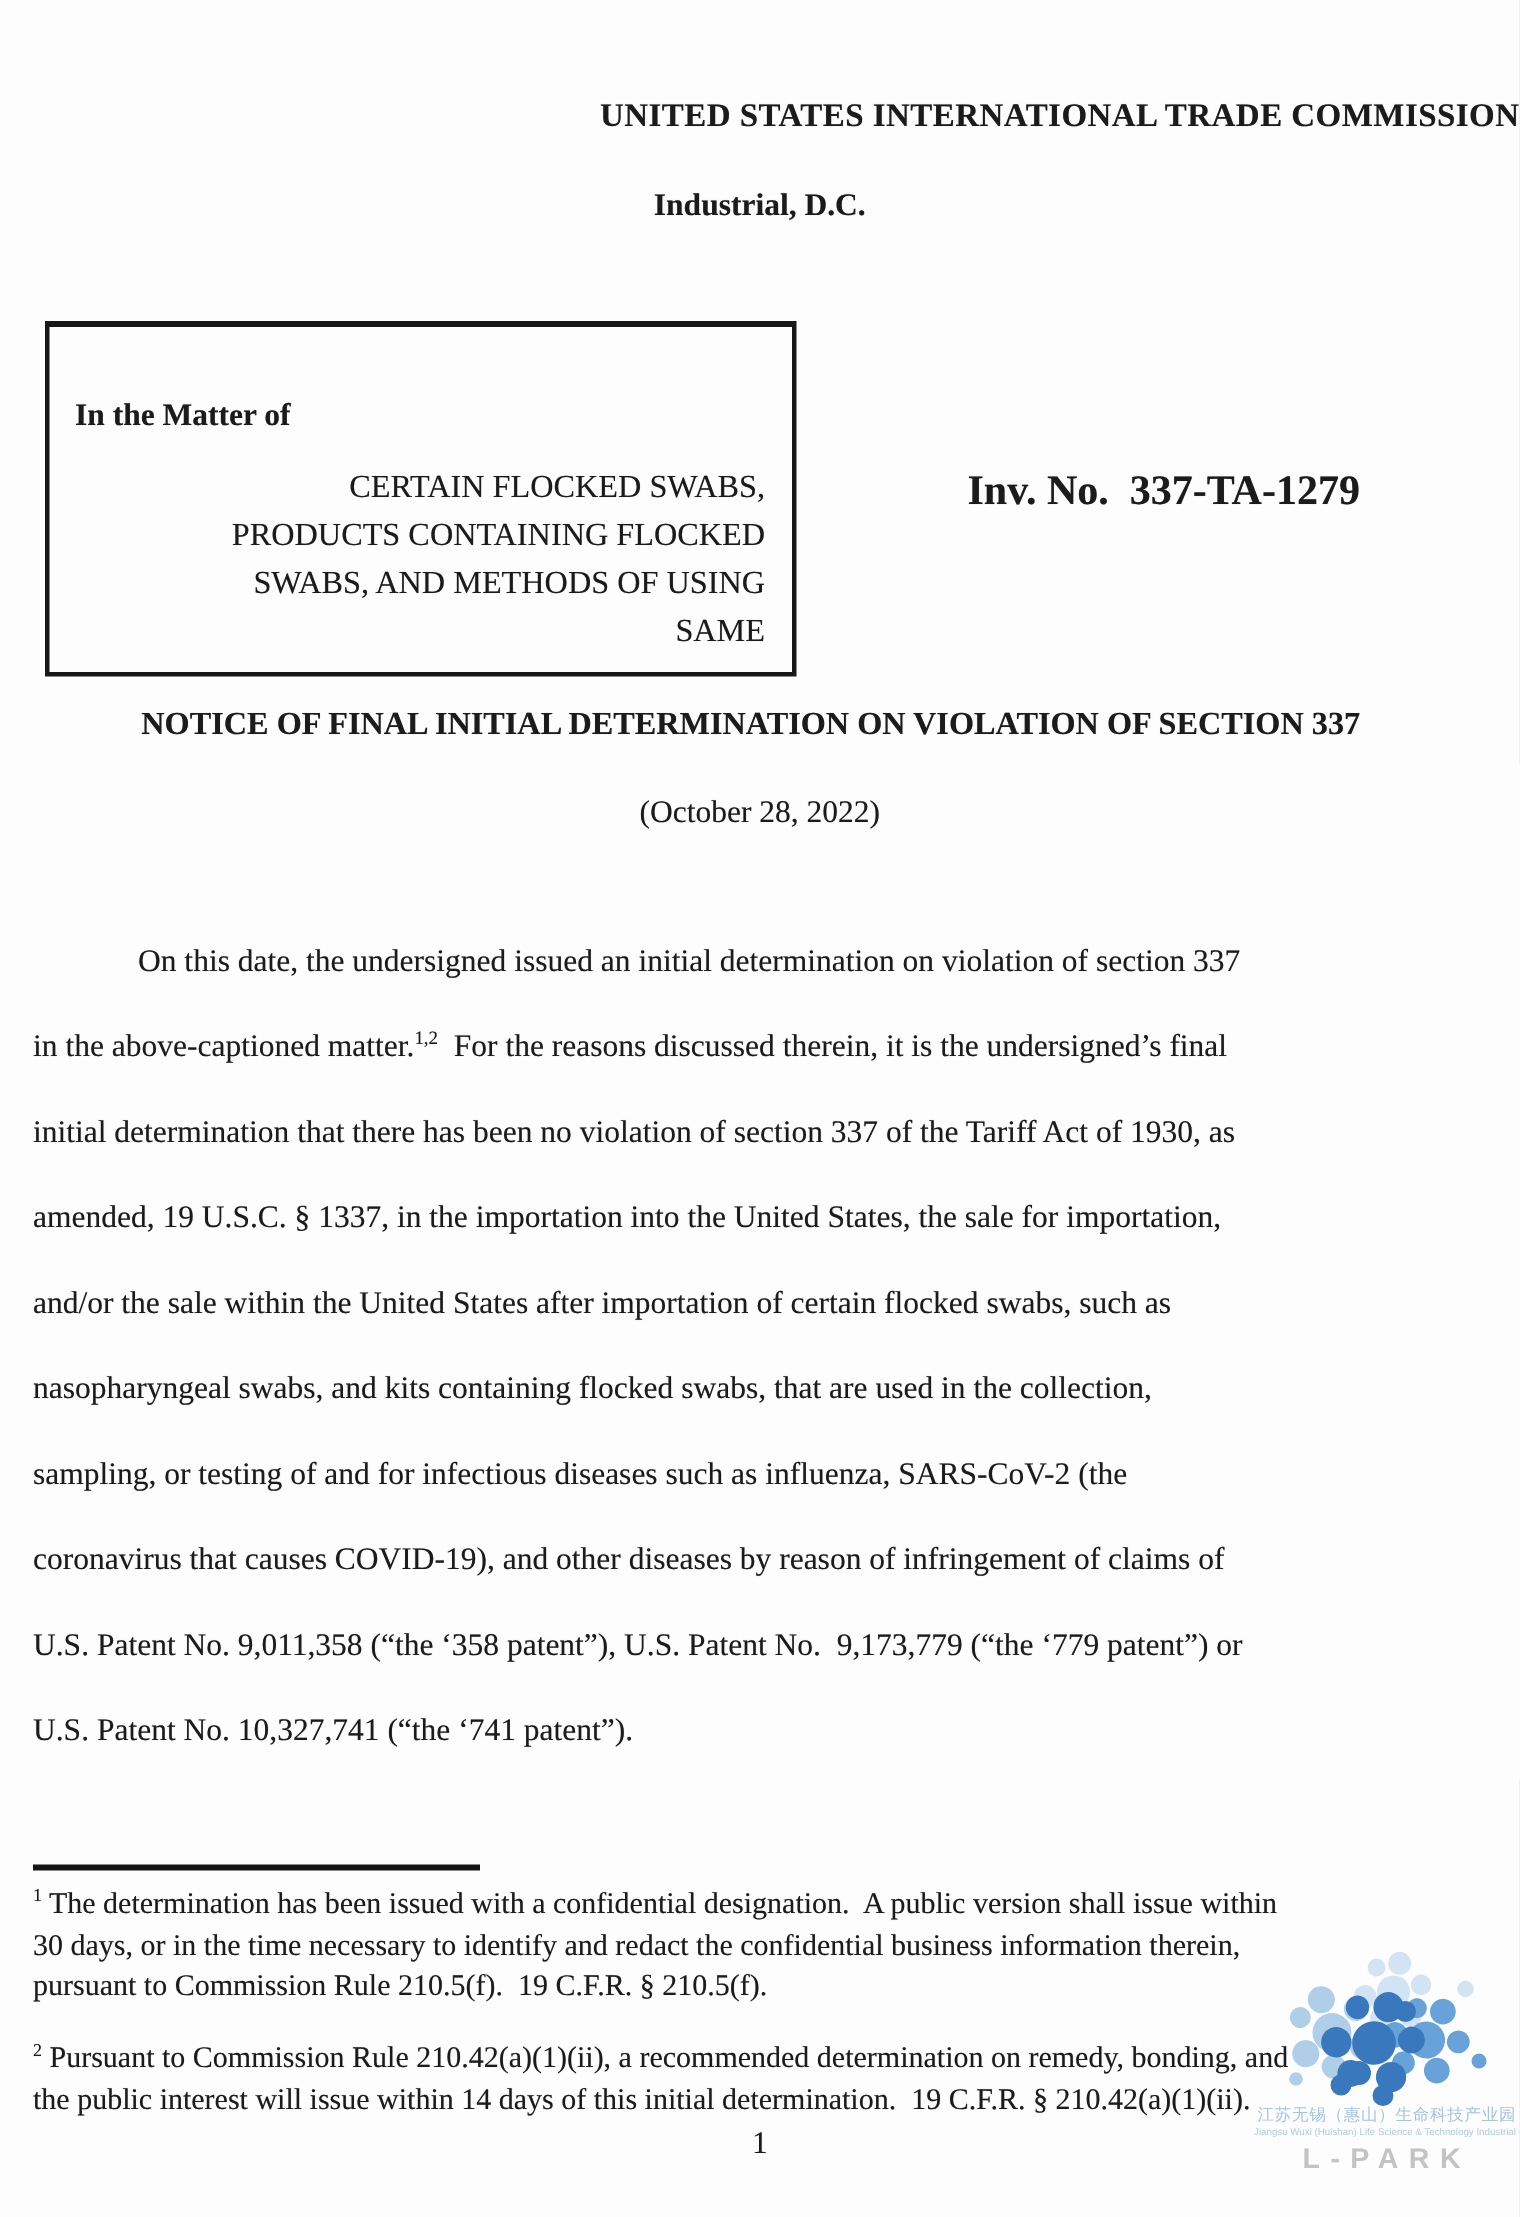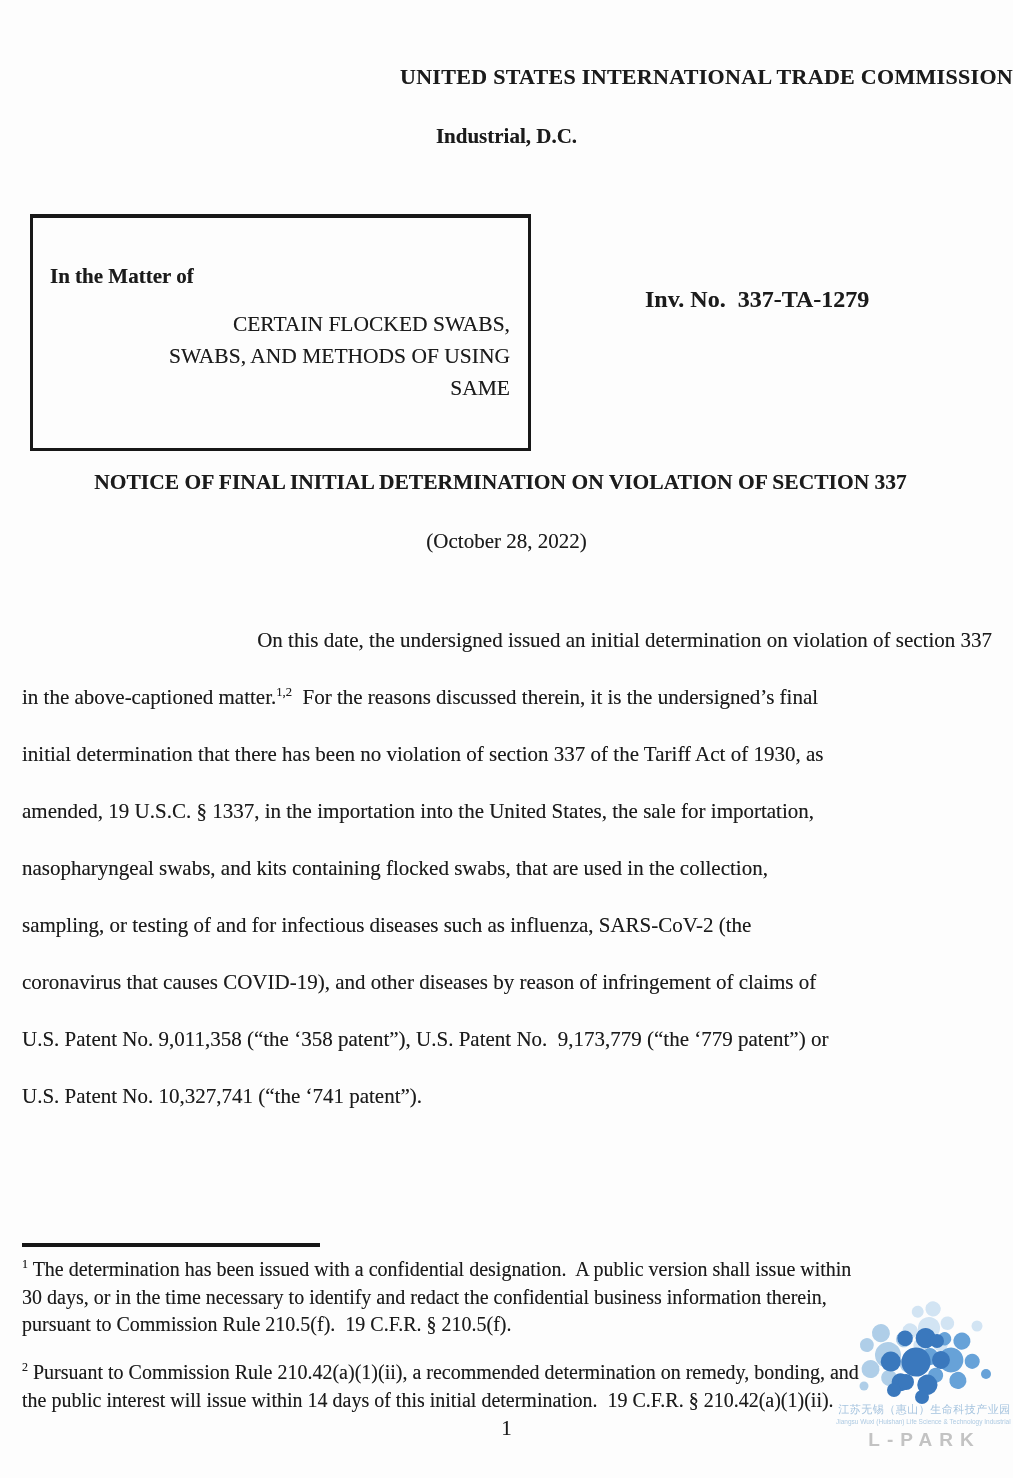--- a/index.html
+++ b/index.html
@@ -46,41 +46,41 @@
     margin-bottom: 20px;
   }
   .case-title .tline {
     font-weight: normal;
     font-size: 21.5px;
     line-height: 32px;
     white-space: nowrap;
     text-align: right;
   }
   .inv-no {
-    left: 645px; top: 286px;
-    font-weight: bold;
-    font-size: 24px;
+    left: 645px; top: 312px;
+    font-weight: bold;
+    font-size: 28px;
     white-space: nowrap;
   }
 
   .notice-title {
     top: 470px; left: 0; right: 12px;
     text-align: center;
     font-weight: bold;
     font-size: 21.5px;
   }
   .notice-date {
     top: 529px; left: 0; right: 0;
     text-align: center;
     font-size: 21px;
   }
 
   .body-text { left: 22px; top: 612px; width: 970px; font-size: 21px; }
   .body-text .tline { line-height: 57px; white-space: nowrap; }
-  .body-text .tline:first-child { padding-left: 70px; text-align: right; }
+  .body-text .tline:first-child { padding-left: 70px; }
 
   sup { font-size: 0.6em; vertical-align: super; line-height: 0; font-family: Liberation Serif, serif; }
 
   .fn-separator {
     left: 22px; top: 1243px;
     width: 298px; height: 4px;
     background: #161616;
   }
   .footnote { left: 22px; width: 980px; font-size: 20px; }
   .footnote .tline { line-height: 27.5px; white-space: nowrap; }
@@ -129,34 +129,36 @@
 
 <div class="page">
 
   <div class="abs doc-title">UNITED STATES INTERNATIONAL TRADE COMMISSION</div>
   <div class="abs doc-subtitle">Industrial, D.C.</div>
 
   <div class="abs caption-box">
     <div class="matter-intro">In the Matter of</div>
     <div class="case-title">
         <div class="tline">CERTAIN FLOCKED SWABS,</div>
+        <div class="tline">PRODUCTS CONTAINING FLOCKED</div>
         <div class="tline">SWABS, AND METHODS OF USING</div>
         <div class="tline">SAME</div>
       </div>
   </div>
   <div class="abs inv-no">Inv. No.&nbsp; 337-TA-1279</div>
 
   <div class="abs notice-title">NOTICE OF FINAL INITIAL DETERMINATION ON VIOLATION OF SECTION 337</div>
   <div class="abs notice-date">(October 28, 2022)</div>
 
   <div class="abs body-text">
       <div class="tline">On this date, the undersigned issued an initial determination on violation of section 337</div>
       <div class="tline">in the above-captioned matter.<sup>1,2</sup>&nbsp; For the reasons discussed therein, it is the undersigned’s final</div>
       <div class="tline">initial determination that there has been no violation of section 337 of the Tariff Act of 1930, as</div>
       <div class="tline">amended, 19 U.S.C. § 1337, in the importation into the United States, the sale for importation,</div>
+      <div class="tline">and/or the sale within the United States after importation of certain flocked swabs, such as</div>
       <div class="tline">nasopharyngeal swabs, and kits containing flocked swabs, that are used in the collection,</div>
       <div class="tline">sampling, or testing of and for infectious diseases such as influenza, SARS-CoV-2 (the</div>
       <div class="tline">coronavirus that causes COVID-19), and other diseases by reason of infringement of claims of</div>
       <div class="tline">U.S. Patent No. 9,011,358 (“the ‘358 patent”), U.S. Patent No.&nbsp; 9,173,779 (“the ‘779 patent”) or</div>
       <div class="tline">U.S. Patent No. 10,327,741 (“the ‘741 patent”).</div>
     </div>
 
   <div class="abs fn-separator"></div>
   <div class="abs footnote fn1">
       <div class="tline"><sup>1</sup> The determination has been issued with a confidential designation.&nbsp; A public version shall issue within</div>

